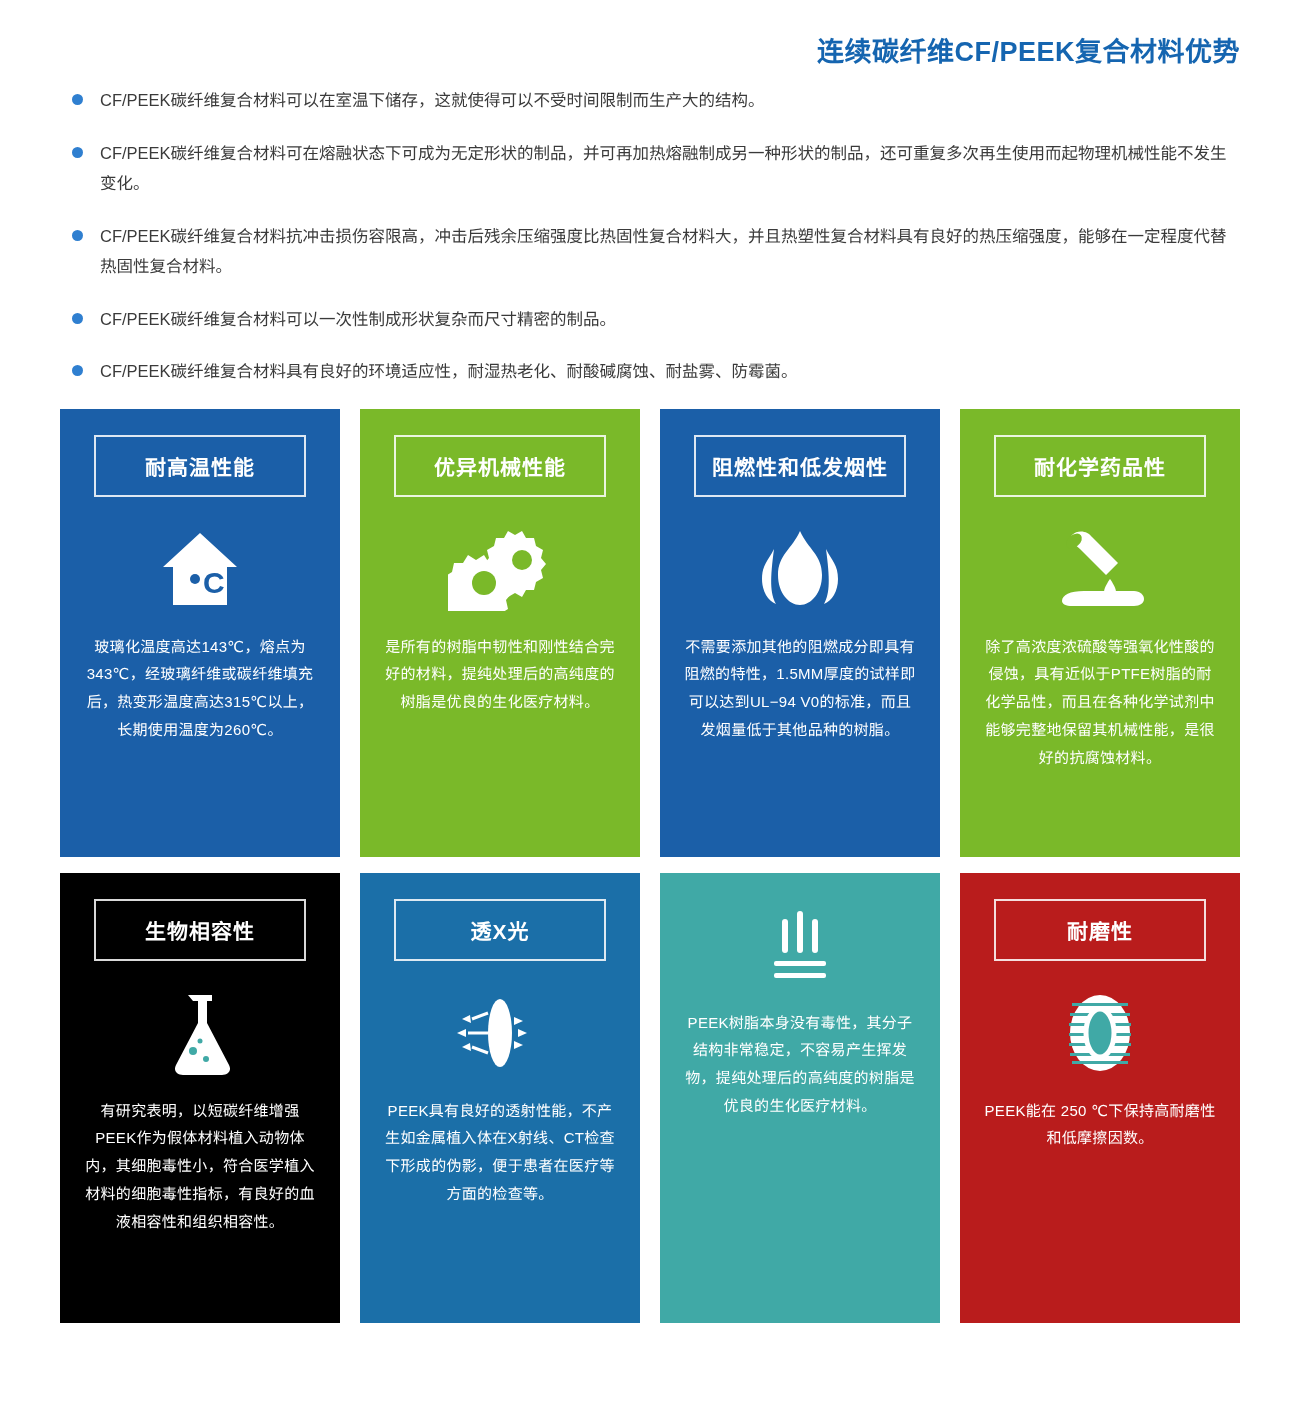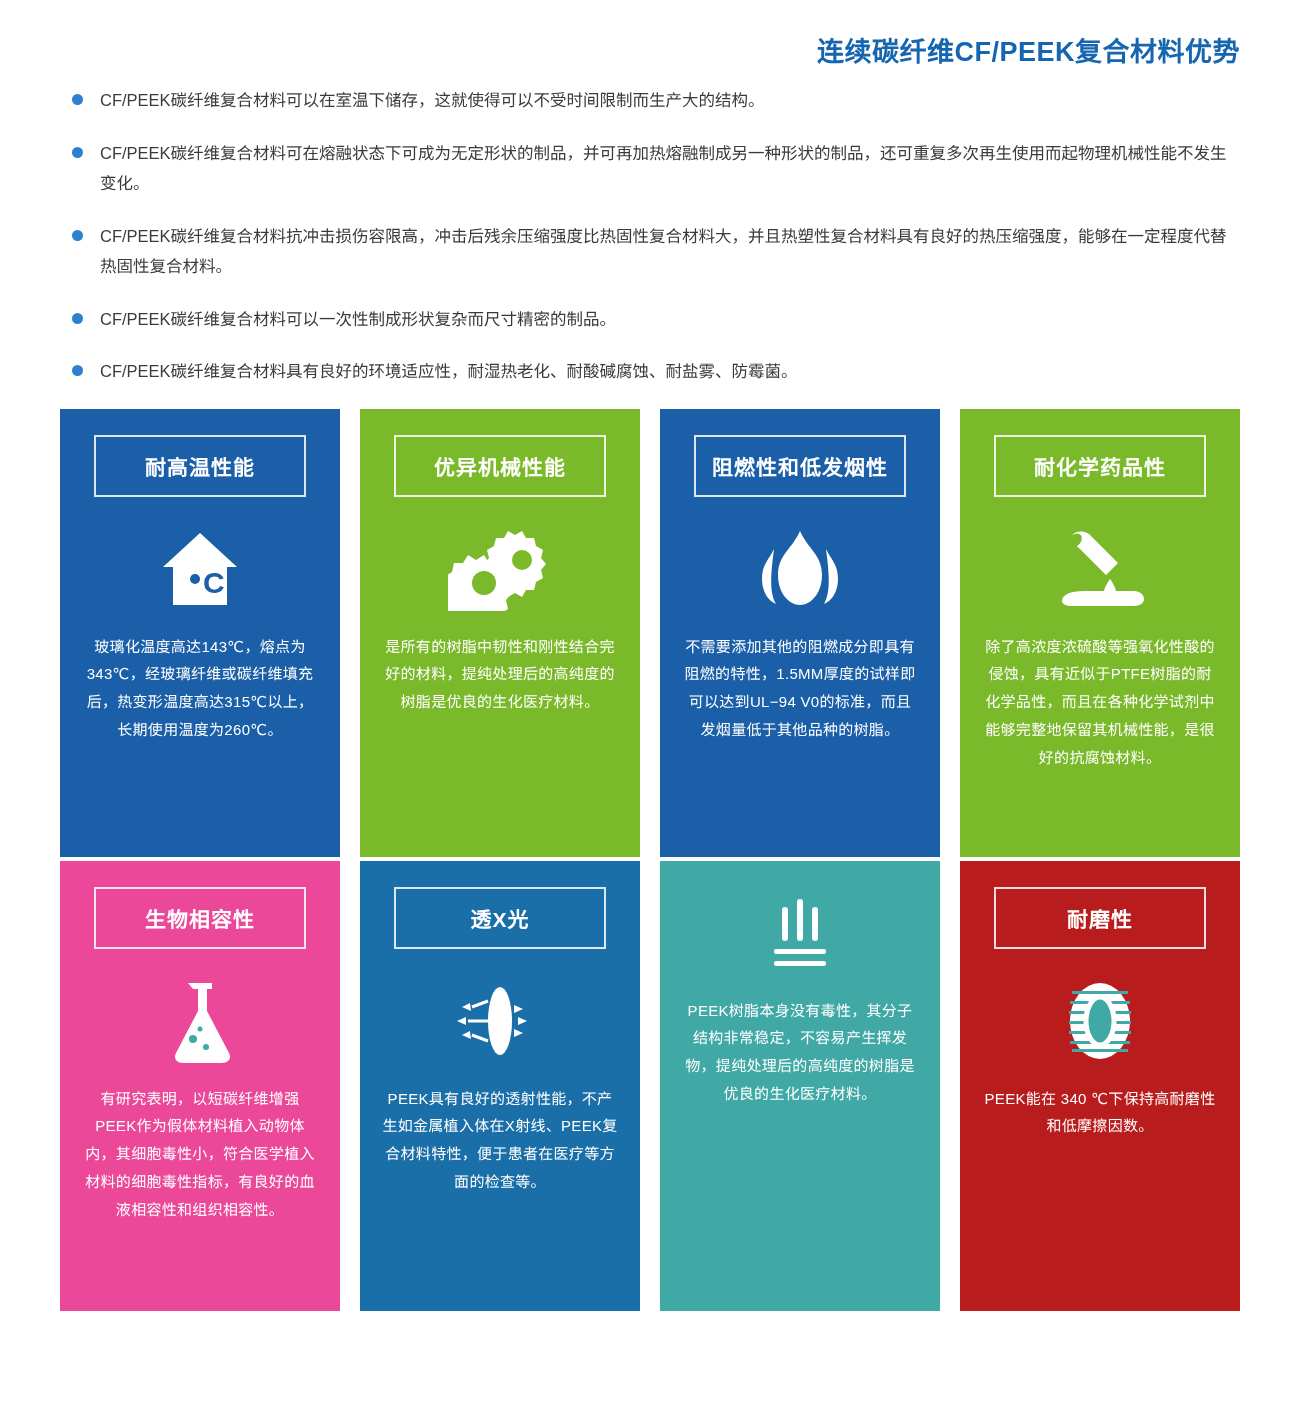--- a/index.html
+++ b/index.html
@@ -56,21 +56,21 @@
     height: 11px;
     border-radius: 50%;
     background: #2f7fd0;
     display: block;
   }
 
   
   .feature-grid {
     display: grid;
     grid-template-columns: repeat(4, 1fr);
-    gap: 4px 20px;
+    gap: 16px 20px;
     margin-top: 6px;
   }
   .card {
     padding: 26px 20px 26px 20px;
     display: flex;
     flex-direction: column;
     align-items: center;
     color: #ffffff;
   }
   .card.row1 { min-height: 448px; }
@@ -186,21 +186,21 @@
             <path d="M24 8 C30 2 40 4 44 10 L70 36 L58 48 L32 22 C26 16 20 14 24 8 Z"></path>
             <ellipse cx="26" cy="14" rx="9" ry="6" fill="#7ab929" transform="rotate(-40 26 14)"></ellipse>
             <path d="M62 52 C62 52 56 60 56 65 C56 70 59 73 62 73 C65 73 68 70 68 65 C68 60 62 52 62 52 Z"></path>
             <path d="M14 74 C14 68 22 64 36 64 L86 64 C92 64 96 68 96 72 C96 76 92 79 86 79 L24 79 C18 79 14 77 14 74 Z"></path>
           </g>
         </svg>
       </div>
       <div class="desc">除了高浓度浓硫酸等强氧化性酸的侵蚀，具有近似于PTFE树脂的耐化学品性，而且在各种化学试剂中能够完整地保留其机械性能，是很好的抗腐蚀材料。</div>
     </div>
 
-    <div class="card row2" style="background:#ec4899">
+    <div class="card row2" style="background:#000000">
       <div class="title-box">生物相容性</div>
       <div class="icon">
         <svg width="84" height="88" viewBox="0 0 84 88">
           <g fill="#ffffff">
             <path d="M30 6 h24 v6 h-5 v22 l22 42 c3 6 -1 10 -7 10 H25 c-6 0 -10 -4 -7 -10 l22 -42 V12 h-5 z"></path>
             <circle cx="35" cy="62" r="4" fill="#40a9a6"></circle>
             <circle cx="48" cy="70" r="3" fill="#40a9a6"></circle>
             <circle cx="42" cy="52" r="2.5" fill="#40a9a6"></circle>
           </g>
         </svg>
@@ -217,21 +217,21 @@
             <path d="M40 22 L24 28 M40 42 L20 42 M40 62 L24 56" stroke="#ffffff" stroke-width="3" fill="none"></path>
             <path d="M22 24 l-8 4 9 4 z"></path>
             <path d="M18 38 l-9 4 9 4 z"></path>
             <path d="M22 52 l-8 4 9 4 z"></path>
             <path d="M66 26 l9 4 -9 4 z"></path>
             <path d="M70 38 l9 4 -9 4 z"></path>
             <path d="M66 50 l9 4 -9 4 z"></path>
           </g>
         </svg>
       </div>
-      <div class="desc">PEEK具有良好的透射性能，不产生如金属植入体在X射线、PEEK复合材料特性，便于患者在医疗等方面的检查等。</div>
+      <div class="desc">PEEK具有良好的透射性能，不产生如金属植入体在X射线、CT检查下形成的伪影，便于患者在医疗等方面的检查等。</div>
     </div>
 
     <div class="card row2" style="background:#40a9a6">
       <div class="icon">
         <svg width="104" height="84" viewBox="0 0 104 84">
           <g fill="#ffffff">
             <rect x="34" y="16" width="6" height="34" rx="3"></rect>
             <rect x="49" y="8" width="6" height="42" rx="3"></rect>
             <rect x="64" y="16" width="6" height="34" rx="3"></rect>
             <rect x="26" y="58" width="52" height="5" rx="2"></rect>
@@ -255,17 +255,17 @@
               <rect x="19" y="32" width="62" height="3"></rect>
               <rect x="19" y="42" width="62" height="3"></rect>
               <rect x="19" y="52" width="62" height="3"></rect>
               <rect x="20" y="62" width="60" height="3"></rect>
               <rect x="22" y="70" width="56" height="3"></rect>
             </g>
             <ellipse cx="50" cy="42" rx="14" ry="24" fill="none" stroke="#ffffff" stroke-width="5"></ellipse>
           </g>
         </svg>
       </div>
-      <div class="desc">PEEK能在 340 ℃下保持高耐磨性和低摩擦因数。</div>
+      <div class="desc">PEEK能在 250 ℃下保持高耐磨性和低摩擦因数。</div>
     </div>
 
   </div>
 </div>
 
 </body></html>

